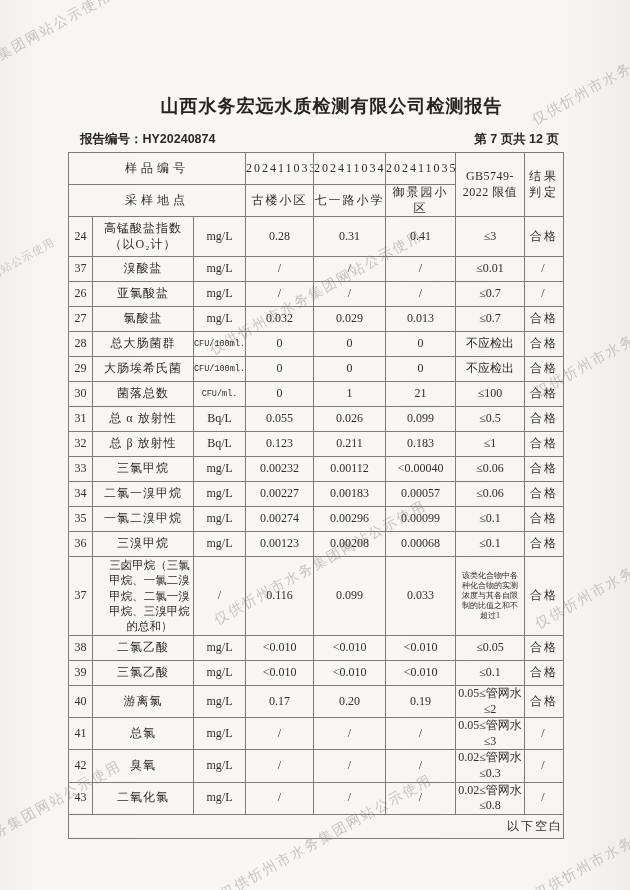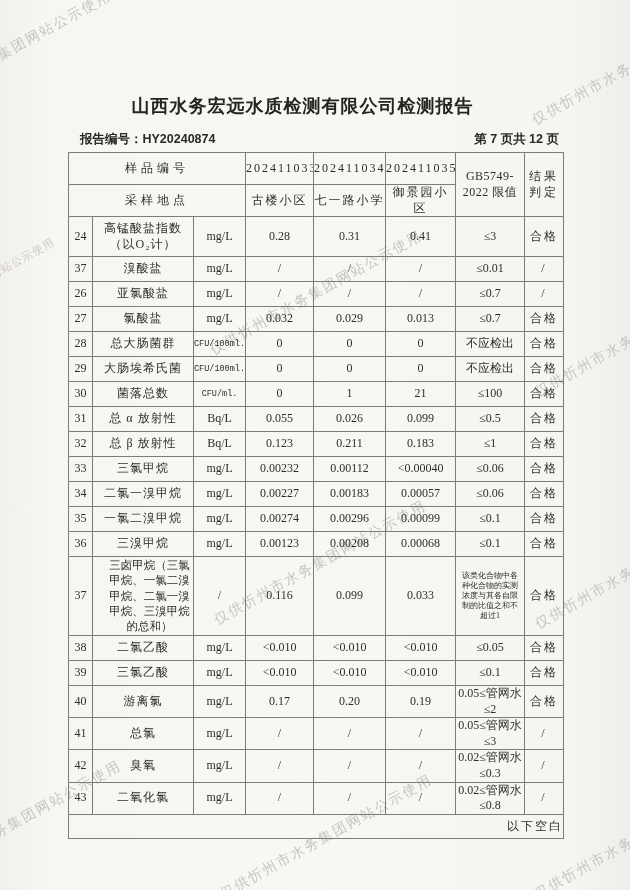--- a/index.html
+++ b/index.html
@@ -12,21 +12,21 @@
   
   .wm{
     position:absolute; z-index:1; white-space:nowrap;
     font-size:14px; letter-spacing:2px; color:#c6c4c0;
     transform:rotate(-29deg); transform-origin:0 100%;
     font-family:"Liberation Serif","DejaVu Serif",serif;
   }
   .wm.small{font-size:11px; letter-spacing:1px; color:#ccc9c5;}
   .content{position:absolute; left:0; top:0; width:630px; z-index:2;}
   .title{
-    position:absolute; left:55px; top:94px; width:495px; margin:0;
+    position:absolute; left:84px; top:94px; width:495px; margin:0;
     text-align:center; font-size:18px; font-weight:bold; letter-spacing:1px;
     color:#262422; font-family:"Liberation Sans","DejaVu Sans",sans-serif;
   }
   .meta{
     position:absolute; left:68px; top:131px; width:495px;
     display:flex; justify-content:space-between; align-items:center;
     font-size:12.5px; font-weight:600; color:#2b2927;
     font-family:"Liberation Sans","DejaVu Sans",sans-serif;
   }
   .meta .left{padding-left:12px;}

